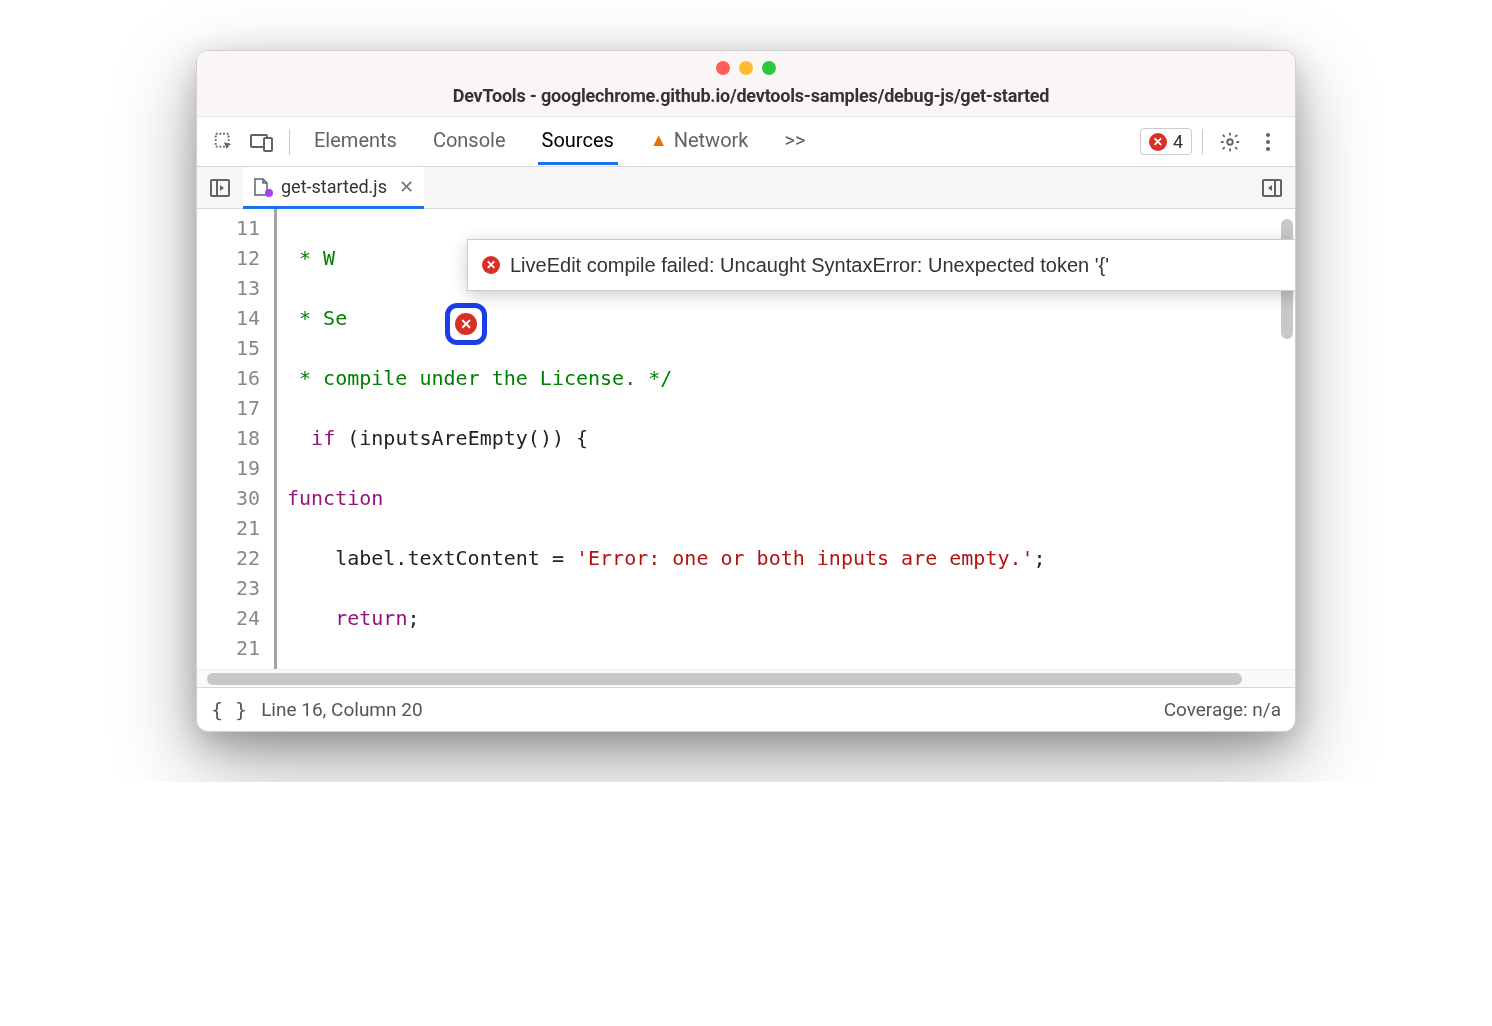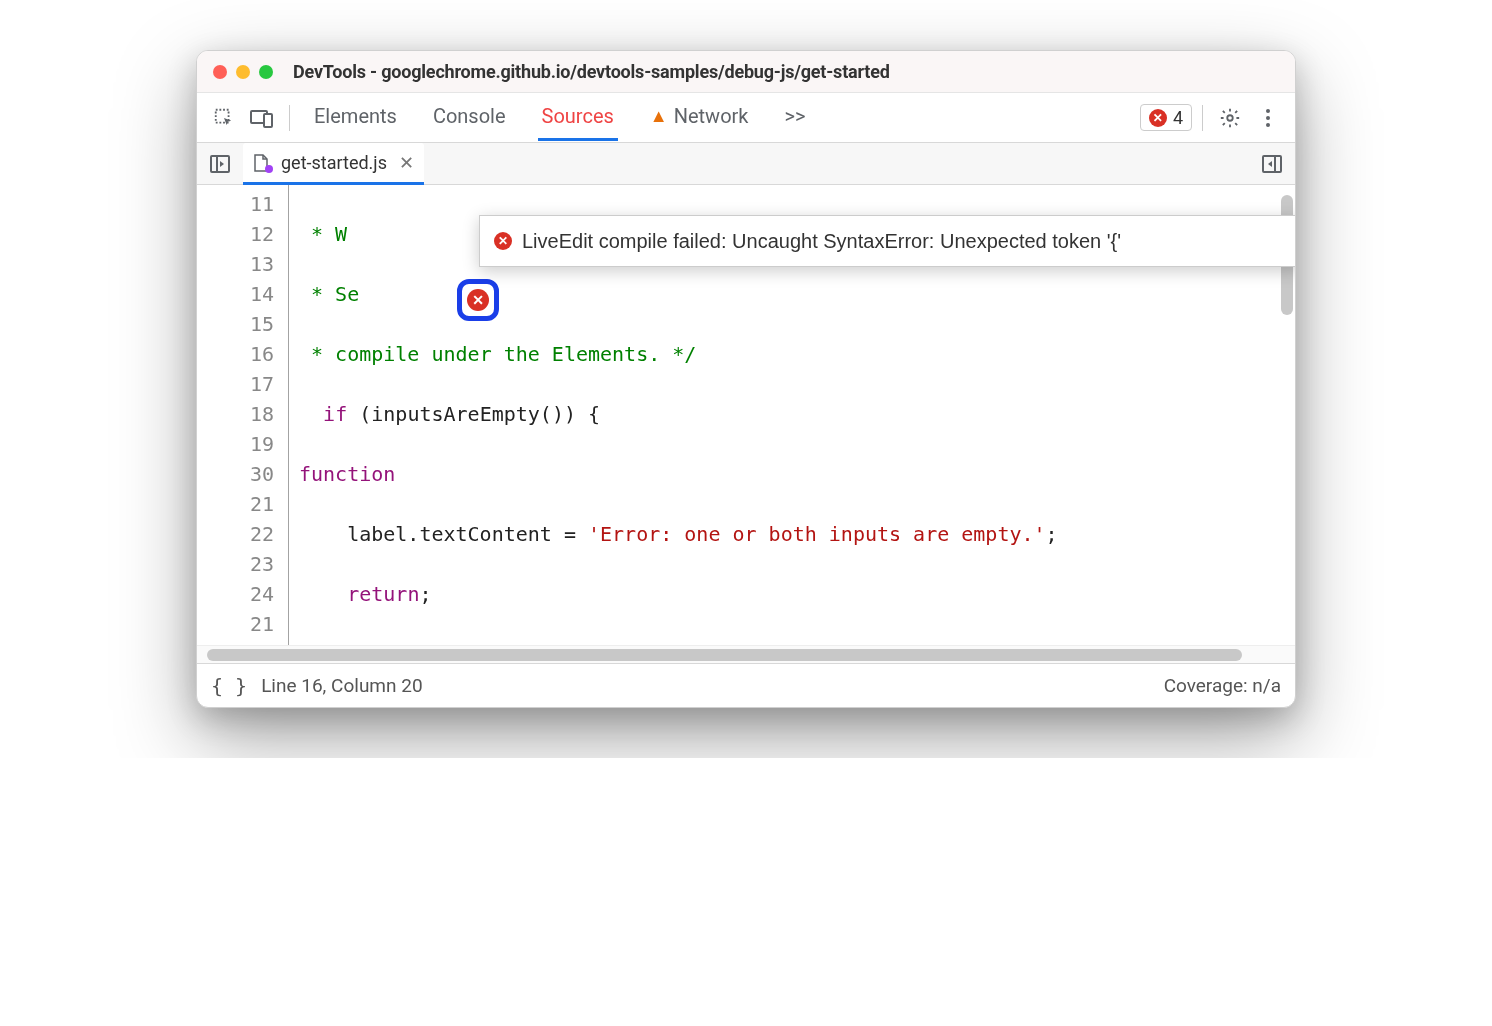--- a/index.html
+++ b/index.html
@@ -19,61 +19,62 @@
     overflow: hidden;
     border: 1px solid #d0d0d0;
   }
   .titlebar {
     display: flex;
     align-items: center;
     gap: 10px;
     padding: 10px 16px;
     background: #faf6f6;
     border-bottom: 1px solid #e5e5e5;
+    flex-direction: column;
   }
   .traffic { display: flex; gap: 9px; }
   .dot { width: 14px; height: 14px; border-radius: 50%; }
   .dot.red { background: #ff5f57; }
   .dot.yellow { background: #febc2e; }
   .dot.green { background: #28c840; }
   .title { font-weight: 700; font-size: 18px; color: #333; margin-left: 10px; letter-spacing: -0.2px; }
   .toolbar {
     display: flex;
     align-items: center;
     padding: 0 10px;
     height: 50px;
     border-bottom: 1px solid #d8d8d8;
     gap: 4px;
   }
   .tool-icon { width: 34px; height: 34px; display:flex; align-items:center; justify-content:center; color:#5f6368; border-radius:4px; }
   .sep { width:1px; height:26px; background:#ccc; margin:0 6px; }
   .tabs { display:flex; gap: 28px; margin-left: 10px; font-size:20px; color:#5f6368; align-items:center; }
   .tab { padding: 10px 4px; border-bottom: 3px solid transparent; cursor:pointer; display:flex; align-items:center; gap:6px; }
-  .tab.active { color:#ef4444; border-bottom-color:#1a73e8; }
+  .tab.active { color:#000000; border-bottom-color:#1a73e8; }
   .spacer { flex:1; }
   .err-pill { display:flex; align-items:center; gap:6px; border:1px solid #ccc; border-radius:4px; padding:2px 8px; font-size:18px; color:#333; }
   .err-circle { width:18px; height:18px; border-radius:50%; background:#d93025; color:#fff; display:flex; align-items:center; justify-content:center; font-size:12px; font-weight:bold; }
   .file-tab-bar {
     display:flex; align-items:center; height:42px; border-bottom:1px solid #d8d8d8; padding:0 8px; gap:8px;
     background:#f7f7f7;
   }
   .panel-btn { width:30px; height:30px; display:flex; align-items:center; justify-content:center; color:#5f6368; border-radius:4px; }
   .file-tab {
     display:flex; align-items:center; gap:8px; padding:6px 10px; font-size:18px; color:#333;
     border-bottom:3px solid #1a73e8; background:#fff; border-radius:3px 3px 0 0; height:42px; margin-bottom:-1px;justify-content:space-between;
   }
   .file-tab .dotmod { width:8px; height:8px; border-radius:50%; background:#a142f4; }
   .close-x { color:#777; font-size:18px; margin-left:4px; }
   .editor {
     display:flex; font-family: Menlo, Consolas, monospace; font-size:20px; line-height:30px;
     position:relative; height:460px; overflow:hidden;
   }
   .gutter {
-    width:92px; text-align:right; color:#888; padding:4px 14px 4px 0; background:#fff;
-    border-right:1px solid #a3a3a3; user-select:none;
+    width:80px; text-align:right; color:#888; padding:4px 14px 4px 0; background:#fff;
+    border-right:3px solid #a3a3a3; user-select:none;
   }
   .gutter div { height:30px; }
   .code { padding:4px 0 4px 10px; white-space:pre; color:#222; position:relative; flex:1; overflow:auto; }
   .code .line { height:30px; }
   .tok-comment { color:#008000; }
   .tok-keyword { color:#94137a; }
   .tok-string { color:#b31412;text-align:right; }
   .err-marker {
     position:absolute; left:168px; top:94px; width:42px; height:42px;
     border:5px solid #1a3ee8; border-radius:12px;
@@ -210,21 +211,21 @@
         <div>30</div>
         <div>21</div>
         <div>22</div>
         <div>23</div>
         <div>24</div>
         <div>21</div>
       </div>
     <div class="code">
 <div class="line"><span class="tok-comment"> * W</span></div>
 <div class="line"><span class="tok-comment"> * Se</span></div>
-<div class="line"><span class="tok-comment"> * compile</span><span class="tok-comment"> under the Elements. */</span></div>
+<div class="line"><span class="tok-comment"> * compile</span><span class="tok-comment"> under the License. */</span></div>
 <div class="line">  <span class="tok-keyword">if</span><span> (inputsAreEmpty()) {</span></div>
 <div class="line"><span class="tok-keyword">function</span></div>
 <div class="line"><span>    label.textContent = </span><span class="tok-string">'Error: one or both inputs are empty.'</span><span>;</span></div>
 <div class="line">    <span class="tok-keyword">return</span><span>;</span></div>
 <div class="line"><span>  }</span></div>
 
 
 
 
 

